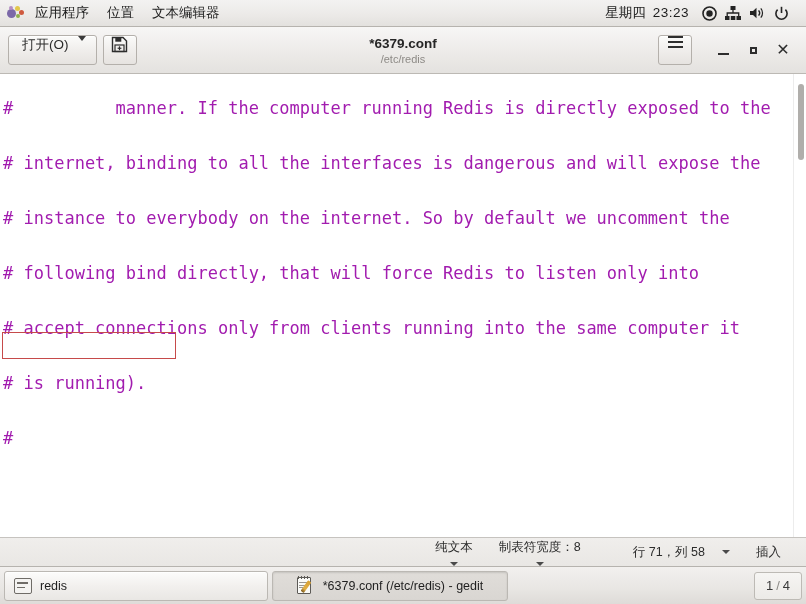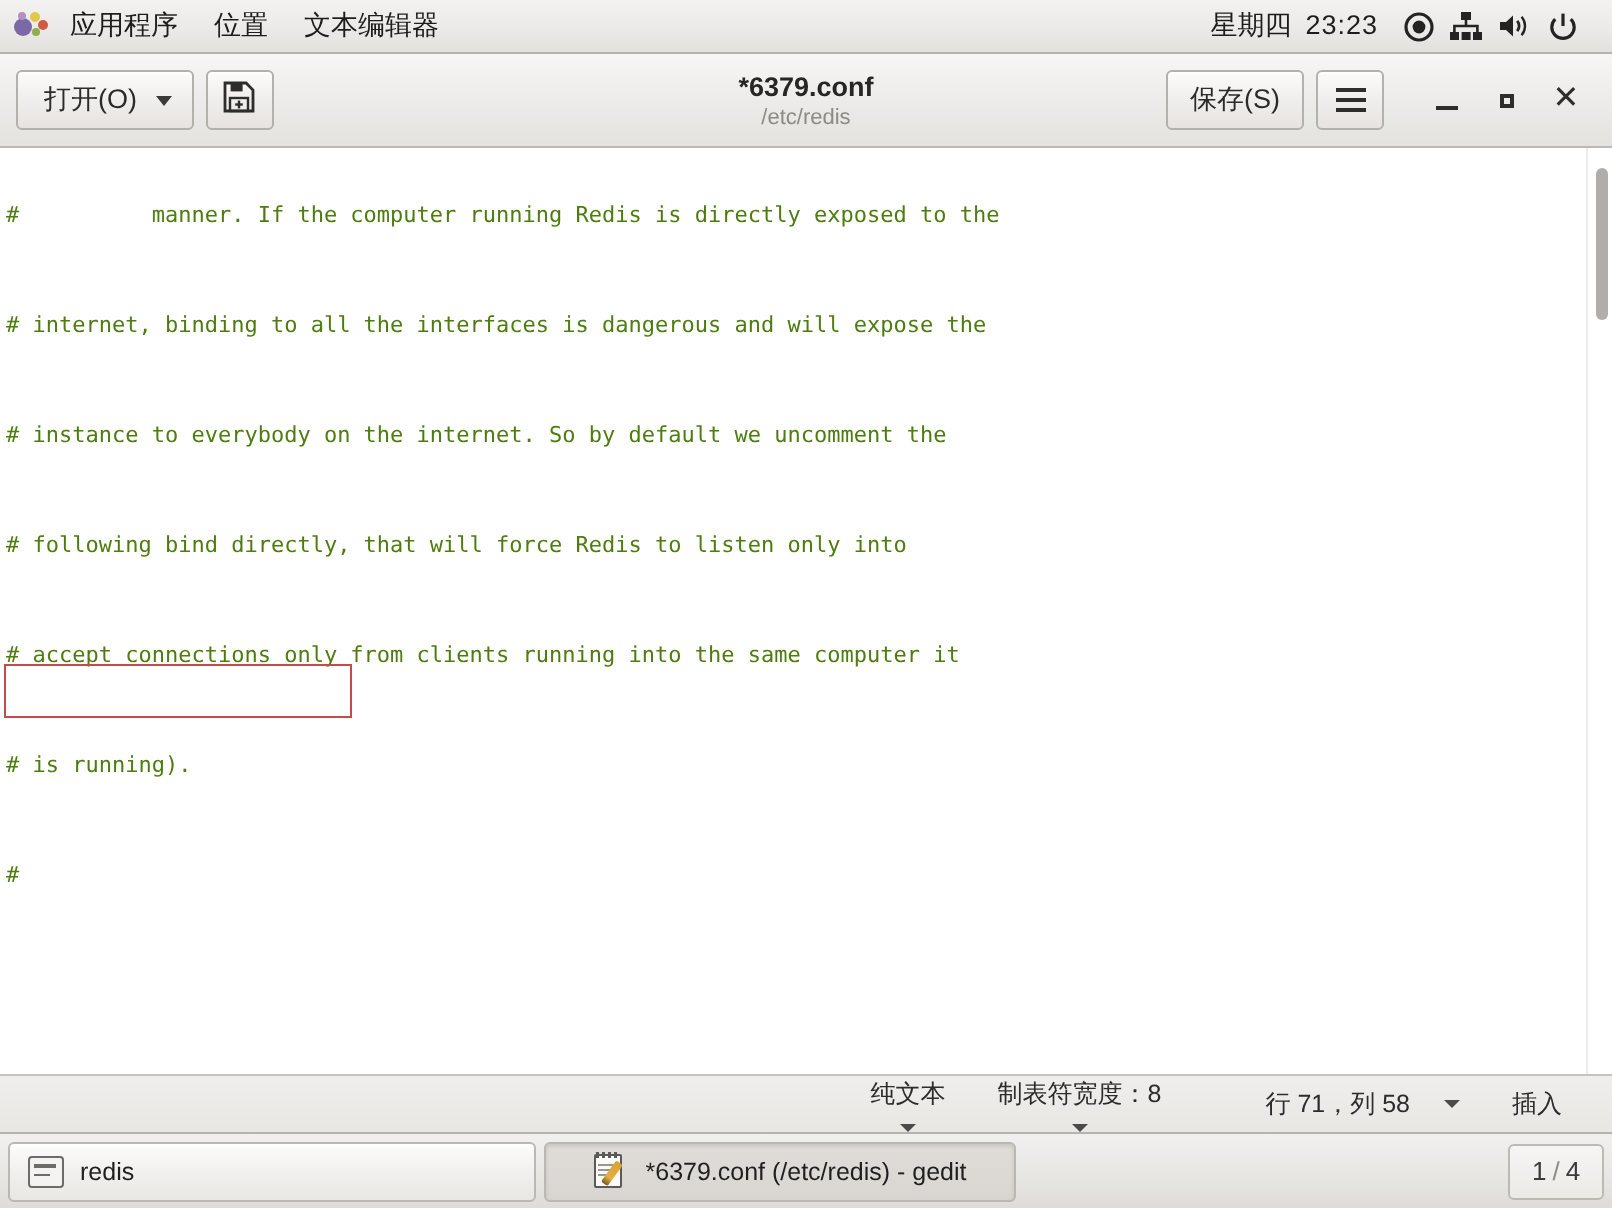--- a/index.html
+++ b/index.html
@@ -74,21 +74,21 @@
   .hb-left { display: flex; align-items: center; gap: 6px; }
   .hb-right { margin-left: auto; display: flex; align-items: center; gap: 6px; }
 
   .gtk-button {
     background: linear-gradient(to bottom, #fbfbfa 0%, #f0eeec 50%, #e6e3e0 100%);
     border: 1px solid #b4b0ab;
     border-radius: 3px;
     color: #2b2b2b;
     font-size: 13.5px;
     height: 30px;
-    display: flex; align-items: center; justify-content: center;
+    display: flex; justify-content: center;
     padding: 0 11px;
     cursor: default;
     box-shadow: inset 0 1px 0 rgba(255,255,255,.85);
     white-space: nowrap;
   }
   .btn-open { gap: 9px; padding: 0 10px 0 13px; }
   .caret-down {
     width: 0; height: 0;
     border-left: 4.5px solid transparent;
     border-right: 4.5px solid transparent;
@@ -129,23 +129,23 @@
     position: relative;
     width: 806px; height: 463px;
     background: #ffffff;
     overflow: hidden;
   }
   #text-view {
     position: absolute; left: 0; top: 0;
     width: 728px; height: 463px;
     padding: 0 0 0 3px;
     font-family: "DejaVu Sans Mono", "Liberation Mono", monospace;
-    font-size: 11px;
+    font-size: 17px;
     line-height: 18.33px;
-    color: #4d7c0f;
+    color: #a21caf;
     white-space: pre;
     letter-spacing: 0px;
   }
   .code-line { height: 18.33px; }
   #text-view .first-clipped {
     margin-top: -12px;
   }
 
   
   #bind-highlight-box {
@@ -352,23 +352,20 @@
         </span>
       </div>
     </div>
 
     <div class="hb-title-block">
       <div class="hb-title">*6379.conf</div>
       <div class="hb-subtitle">/etc/redis</div>
     </div>
 
     <div class="hb-right">
-      <div class="gtk-button">
-        <span>保存(S)</span>
-      </div>
       <div class="gtk-button btn-icon-only">
         <span class="hamburger">
           <span></span>
             <span></span>
             <span></span>
         </span>
       </div>
       <div class="wm-buttons">
         <div class="wm-btn">
           <span class="wm-min"></span>

